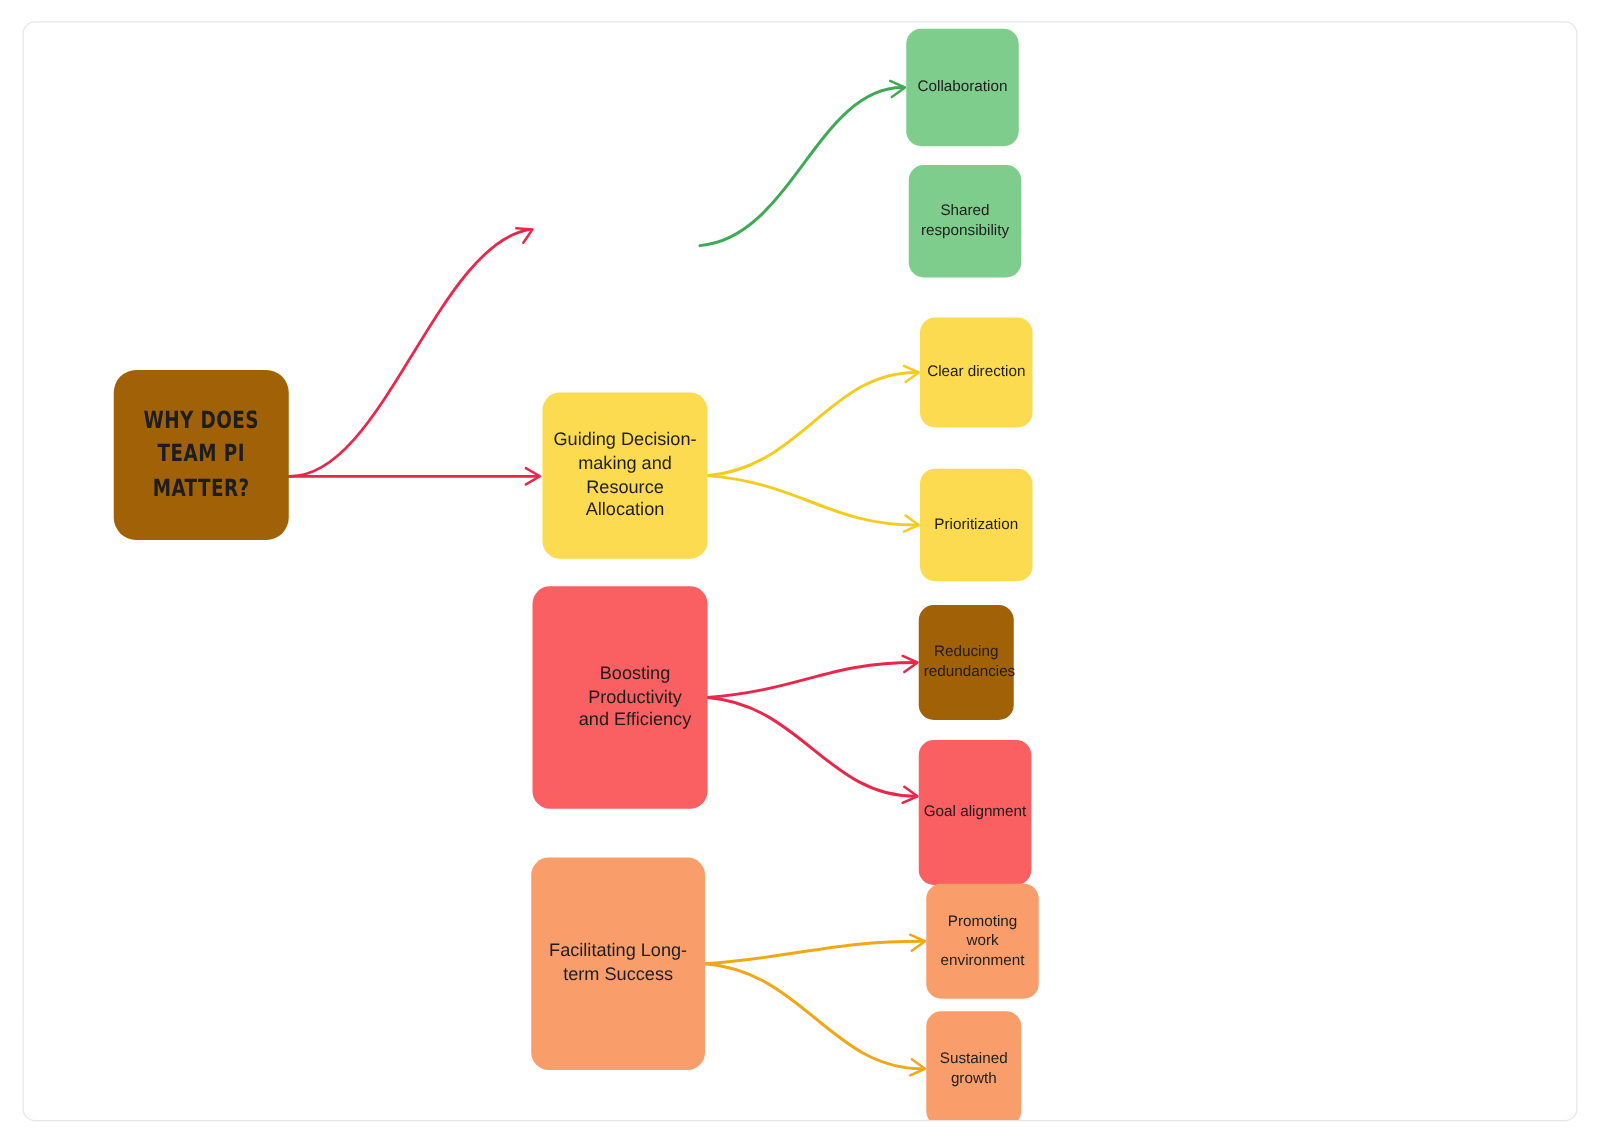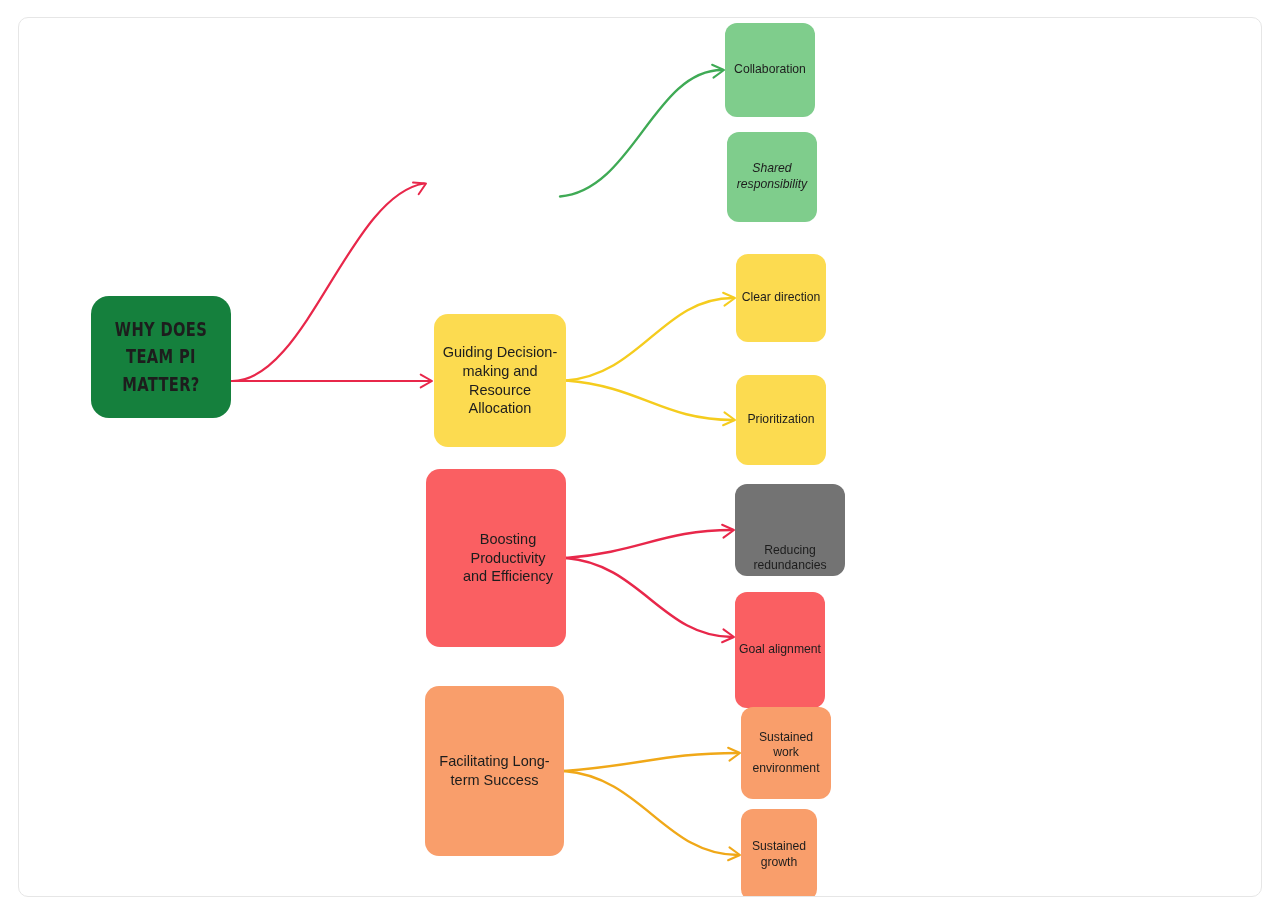--- a/index.html
+++ b/index.html
@@ -117,60 +117,60 @@
         <path d="M 547 540 C 621.7 534, 643.28 512, 713 512" fill="none" stroke="#e8274a" stroke-width="2.4" stroke-linecap="round" stroke-linejoin="round"></path>
         <path d="M 704.4574794464322 519.606264548226 L 715 512 L 703.1034878335698 506.75853090498686" fill="none" stroke="#e8274a" stroke-width="2" stroke-linecap="round" stroke-linejoin="round"></path>
         <path d="M 547 540 C 621.7 546, 643.28 619, 713 619" fill="none" stroke="#e8274a" stroke-width="2.4" stroke-linecap="round" stroke-linejoin="round"></path>
         <path d="M 703.1034878335698 624.2414690950131 L 715 619 L 704.4574794464322 611.393735451774" fill="none" stroke="#e8274a" stroke-width="2" stroke-linecap="round" stroke-linejoin="round"></path>
         <path d="M 545 753 C 623.3 747, 645.92 735, 719 735" fill="none" stroke="#f0a818" stroke-width="2.4" stroke-linecap="round" stroke-linejoin="round"></path>
         <path d="M 710.4574794464322 742.606264548226 L 721 735 L 709.1034878335698 729.7585309049869" fill="none" stroke="#f0a818" stroke-width="2" stroke-linecap="round" stroke-linejoin="round"></path>
         <path d="M 545 753 C 623.3 759, 645.92 837, 719 837" fill="none" stroke="#f0a818" stroke-width="2.4" stroke-linecap="round" stroke-linejoin="round"></path>
         <path d="M 709.1034878335698 842.2414690950131 L 721 837 L 710.4574794464322 829.393735451774" fill="none" stroke="#f0a818" stroke-width="2" stroke-linecap="round" stroke-linejoin="round"></path>
       </svg>
     <div id="node-layer">
-        <div class="node root" style="left: 72px; top: 278px; width: 140px; height: 122px; background: #15803d;">
+        <div class="node root" style="left: 72px; top: 278px; width: 140px; height: 136px; background: #a16207;">
           <span class="label">WHY DOES
 TEAM PI
 MATTER?</span>
         </div>
         <div class="node leaf" style="left: 706px; top: 5px; width: 90px; height: 94px; background: rgb(127, 205, 140);">
           <span class="label">Collaboration</span>
         </div>
-        <div class="node leaf" style="left: 708px; top: 114px; width: 90px; height: 90px; background: rgb(127, 205, 140); font-style: italic;">
+        <div class="node leaf" style="left: 708px; top: 114px; width: 90px; height: 90px; background: rgb(127, 205, 140);">
           <span class="label">Shared
 responsibility</span>
         </div>
         <div class="node branch" style="left: 415px; top: 296px; width: 132px; height: 133px; background: rgb(252, 219, 80);">
           <span class="label">Guiding Decision-
 making and
 Resource Allocation</span>
         </div>
         <div class="node leaf" style="left: 717px; top: 357px; width: 90px; height: 90px; background: rgb(252, 219, 80);">
           <span class="label">Prioritization</span>
         </div>
         <div class="node leaf" style="left: 717px; top: 236px; width: 90px; height: 88px; background: rgb(252, 219, 80);">
           <span class="label">Clear direction</span>
         </div>
         <div class="node branch" style="left: 407px; top: 451px; width: 140px; height: 178px; background: rgb(250, 95, 98); padding-left: 28px;">
           <span class="label">Boosting Productivity
 and Efficiency</span>
         </div>
-        <div class="node leaf" style="left: 716px; top: 466px; width: 110px; height: 92px; background: #737373; align-items: flex-end;">
+        <div class="node leaf" style="left: 716px; top: 466px; width: 76px; height: 92px; background: #a16207;">
           <span class="label">Reducing
 redundancies</span>
         </div>
         <div class="node leaf" style="left: 716px; top: 574px; width: 90px; height: 116px; background: rgb(250, 95, 98);">
           <span class="label">Goal alignment</span>
         </div>
         <div class="node branch" style="left: 406px; top: 668px; width: 139px; height: 170px; background: rgb(249, 158, 107); justify-content: center;">
           <span class="label">Facilitating Long-
 term Success</span>
         </div>
         <div class="node leaf" style="left: 722px; top: 689px; width: 90px; height: 92px; background: rgb(249, 158, 107);">
-          <span class="label">Sustained work
+          <span class="label">Promoting work
 environment</span>
         </div>
         <div class="node leaf" style="left: 722px; top: 791px; width: 76px; height: 92px; background: rgb(249, 158, 107);">
           <span class="label">Sustained
 growth</span>
         </div>
       </div>
   </div>
 </div>
 

